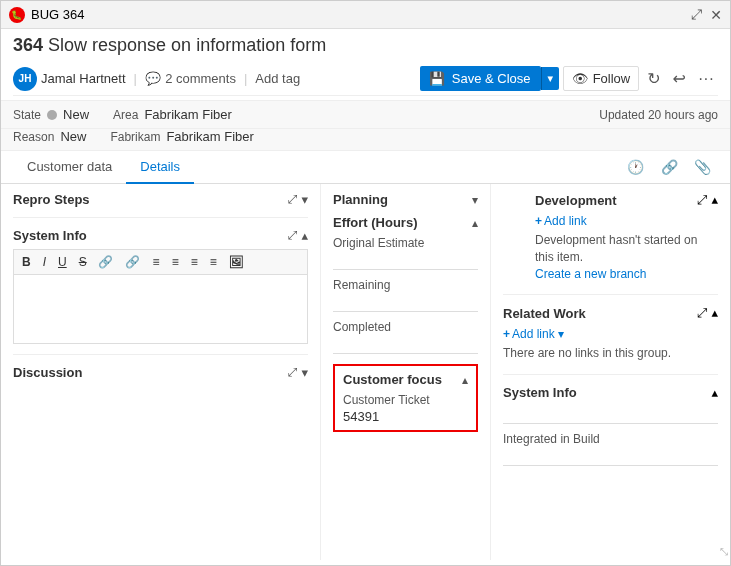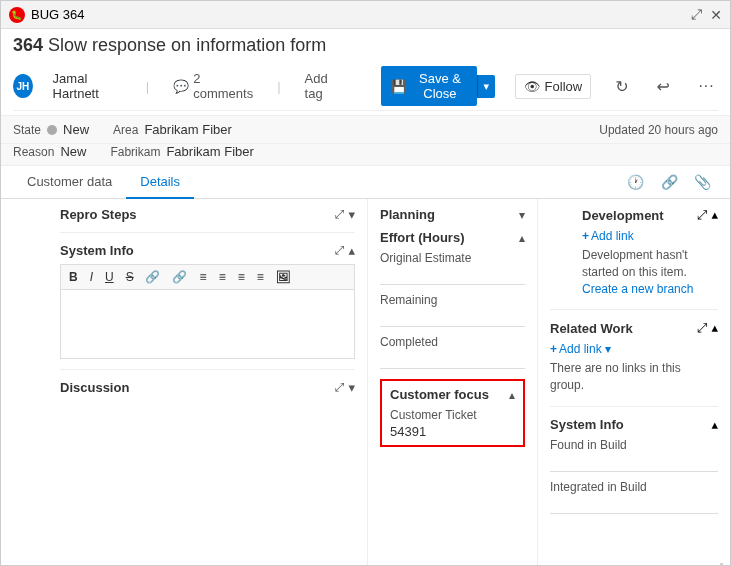--- a/index.html
+++ b/index.html
@@ -27,21 +27,21 @@
       font-size: 18px;
       font-weight: 400;
       color: #333;
       margin-bottom: 6px;
     }
     .work-item-title .bug-num { font-weight: 600; }
 
     .toolbar {
       display: flex;
       align-items: center;
-      gap: 20px;
+      gap: 4px;
       padding: 4px 0;
       border-bottom: 1px solid #eee;
     }
     .avatar { width: 24px; height: 24px; background: #0078d4; border-radius: 50%; color: #fff; display: flex; align-items: center; justify-content: center; font-size: 10px; font-weight: bold; }
     .toolbar-username { font-size: 13px; color: #333; }
     .toolbar-sep { color: #ccc; margin: 0 4px; }
     .comment-btn { display: flex; align-items: center; gap: 4px; color: #555; font-size: 13px; cursor: pointer; }
     .add-tag-btn { color: #555; font-size: 13px; cursor: pointer; }
     .toolbar-spacer { flex: 1; }
     .save-close-btn {
@@ -99,21 +99,20 @@
       margin-bottom: -1px;
     }
     .tab.active { color: #0078d4; border-bottom: 2px solid #0078d4; }
     .tab-icons { margin-left: auto; display: flex; gap: 4px; }
     .tab-icon { padding: 6px; color: #555; cursor: pointer; font-size: 14px; }
 
     .main-content {
       display: flex;
       height: calc(566px - 28px - 52px - 38px - 34px - 38px);
       overflow: hidden;
-      padding-left: 47px;
     }
 
     .left-panel {
       width: 320px;
       min-width: 320px;
       border-right: 1px solid #eee;
       padding: 8px 12px;
       overflow-y: auto;
     }
     .section-header {
@@ -401,21 +400,20 @@
     </div>
 
     <div class="divider"></div>
 
     <div class="sysinfo-section">
       <div class="si-header">
         <span class="si-title">System Info</span>
         <span>▴</span>
       </div>
       <div class="si-field">
-        <div class="field-label">Found in Build</div>
         <div class="field-value"></div>
       </div>
       <div class="si-field">
         <div class="field-label">Integrated in Build</div>
         <div class="field-value"></div>
       </div>
     </div>
   </div>
 </div>
 

